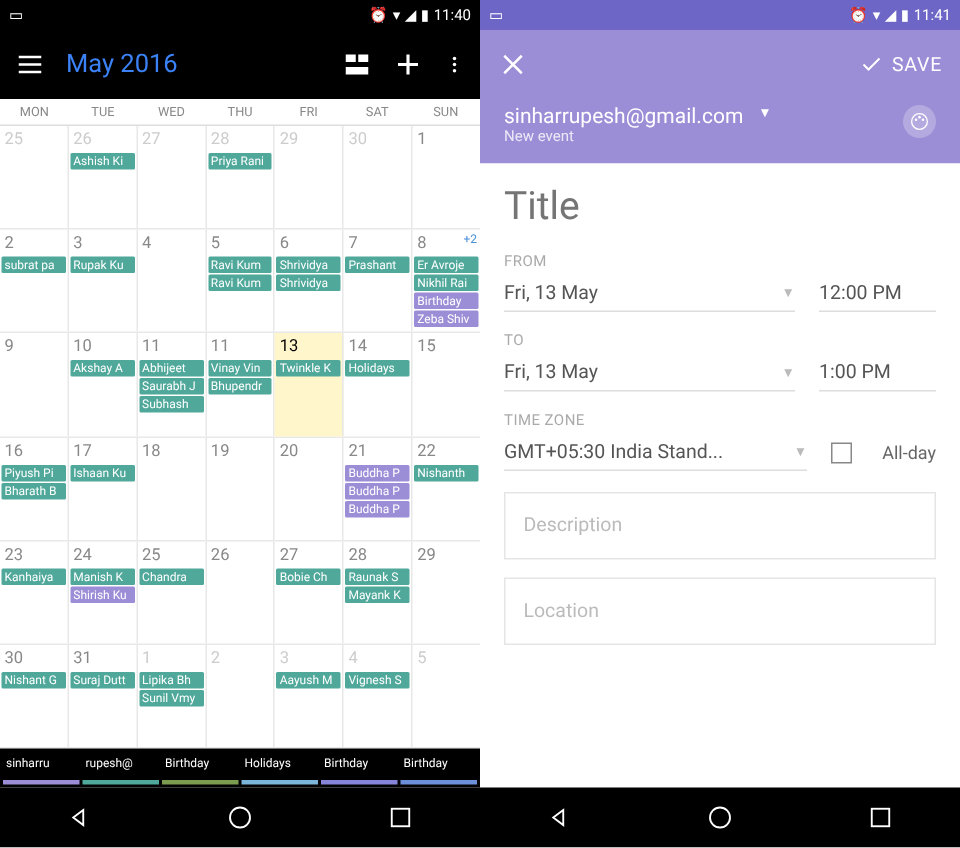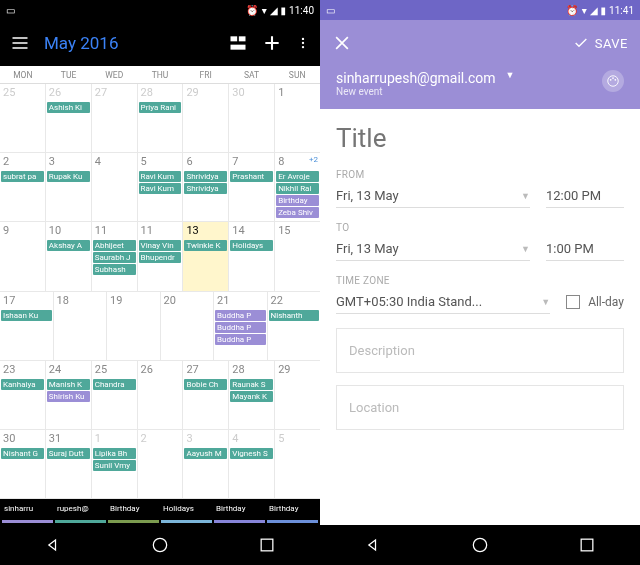--- a/index.html
+++ b/index.html
@@ -37,21 +37,21 @@
 .ne-acct{padding:4px 16px 12px}
 .ne-email{font-size:14px}
 .ne-sub{font-size:10px;opacity:.8}
 .ne-body{flex:1;background:#fff;padding:14px 16px;overflow:hidden}
 .ne-title{font-size:26px;color:#bbb;border:none;width:100%;outline:none;margin-bottom:16px}
 .lbl{font-size:10px;color:#aaa;letter-spacing:.3px;margin-bottom:4px}
 .row{display:flex;gap:16px;margin-bottom:14px}
 .sel{flex:1;border-bottom:1px solid #ddd;padding:4px 0;font-size:13px;color:#555;display:flex;align-items:center}
 .sel .arr{margin-left:auto;color:#bbb;font-size:9px}
 .selt{width:78px;border-bottom:1px solid #ddd;padding:4px 0;font-size:13px;color:#555;display:flex;align-items:center}
-.allday{display:flex;align-items:center;gap:8px;font-size:12px;color:#666}
+.allday{display:flex;align-items:center;gap:20px;font-size:12px;color:#666}
 .chk{width:14px;height:14px;border:1.5px solid #888}
 .card{border:1px solid #e5e5e5;padding:14px 12px;margin-top:12px;font-size:13px;color:#bbb}
 .palette{width:22px;height:22px;border-radius:50%;background:rgba(255,255,255,.25);display:flex;align-items:center;justify-content:center;margin-left:auto}
 </style>
 </head>
 <body>
 
 <div class="phone">
   <div class="statusbar">
     <span class="sb-left">▭</span>
@@ -175,20 +175,25 @@
         </div>
         <div class="day">
           <span class="dnum">14</span>
           <div class="ev c-teal">Holidays</div>
         </div>
         <div class="day">
           <span class="dnum">15</span>
         </div>
       </div>
       <div class="week">
+        <div class="day">
+          <span class="dnum">16</span>
+          <div class="ev c-teal">Piyush Pi</div>
+          <div class="ev c-teal">Bharath B</div>
+        </div>
         <div class="day">
           <span class="dnum">17</span>
           <div class="ev c-teal">Ishaan Ku</div>
         </div>
         <div class="day">
           <span class="dnum">18</span>
         </div>
         <div class="day">
           <span class="dnum">19</span>
         </div>

